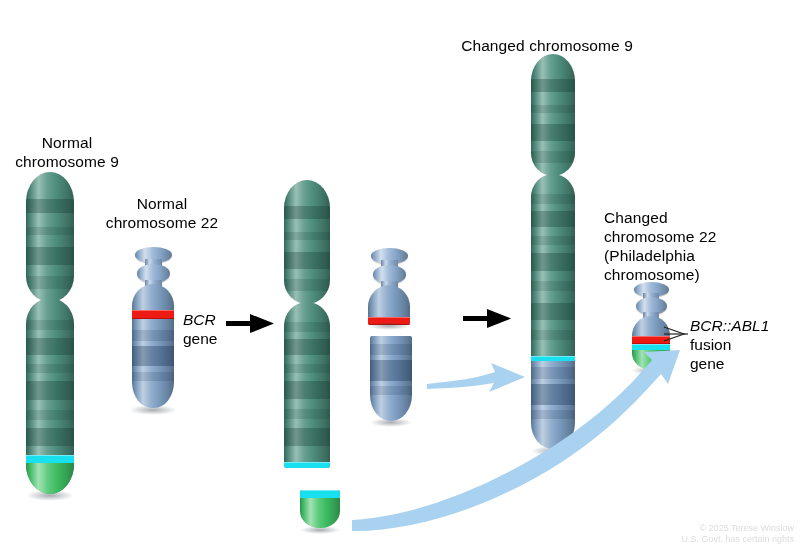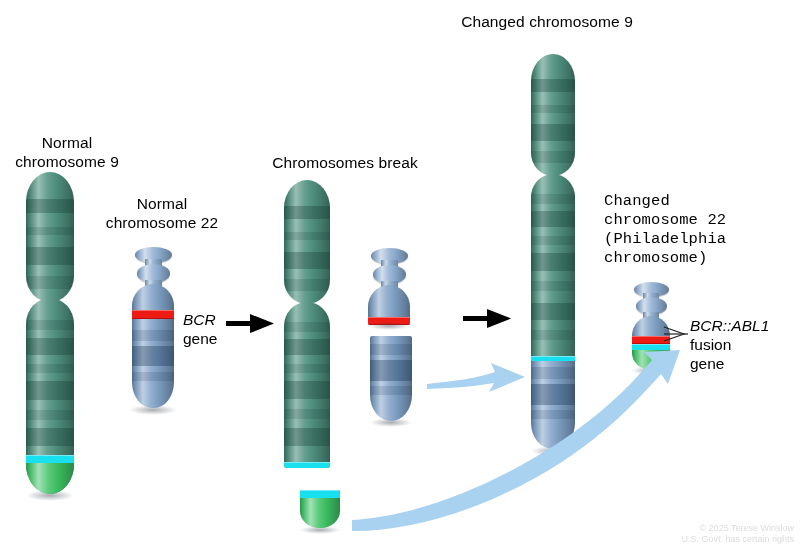--- a/index.html
+++ b/index.html
@@ -147,25 +147,24 @@
 <body>
 
 <div id="stage">
 
   <div class="lbl center" style="left:-8px; top:133px; width:150px;">Normal
 chromosome 9</div>
 
   <div class="lbl center" style="left:82px; top:194px; width:160px;">Normal
 chromosome 22</div>
 
-  <div class="lbl center" style="left:250px; top:153px; width:190px;">Chromosomes break</div>
-
-  <div class="lbl center" style="left:432px; top:12px; width:230px;">Changed chromosome 9</div>
-
-  <div class="lbl left" style="left:604px; top:192px; width:175px;font-family:Liberation Mono, monospace;">Changed
+
+  <div class="lbl center" style="left:432px; top:36px; width:230px;">Changed chromosome 9</div>
+
+  <div class="lbl left" style="left:604px; top:208px; width:175px;">Changed
 chromosome 22
 (Philadelphia
 chromosome)</div>
 
   <div class="chr" style="left:24px; top:172px; width:52px; height:325px;">
 
     <div class="shadow" style="left:2px; top:318px; width:48px; height:11px;"></div>
 
     <div class="seg g-body" style="left:2px; top:0; width:48px; height:130px; border-radius:24px 24px 24px 24px / 30px 30px 26px 26px;">
       <div class="band" style="top:27px;  height:14px;"></div>

